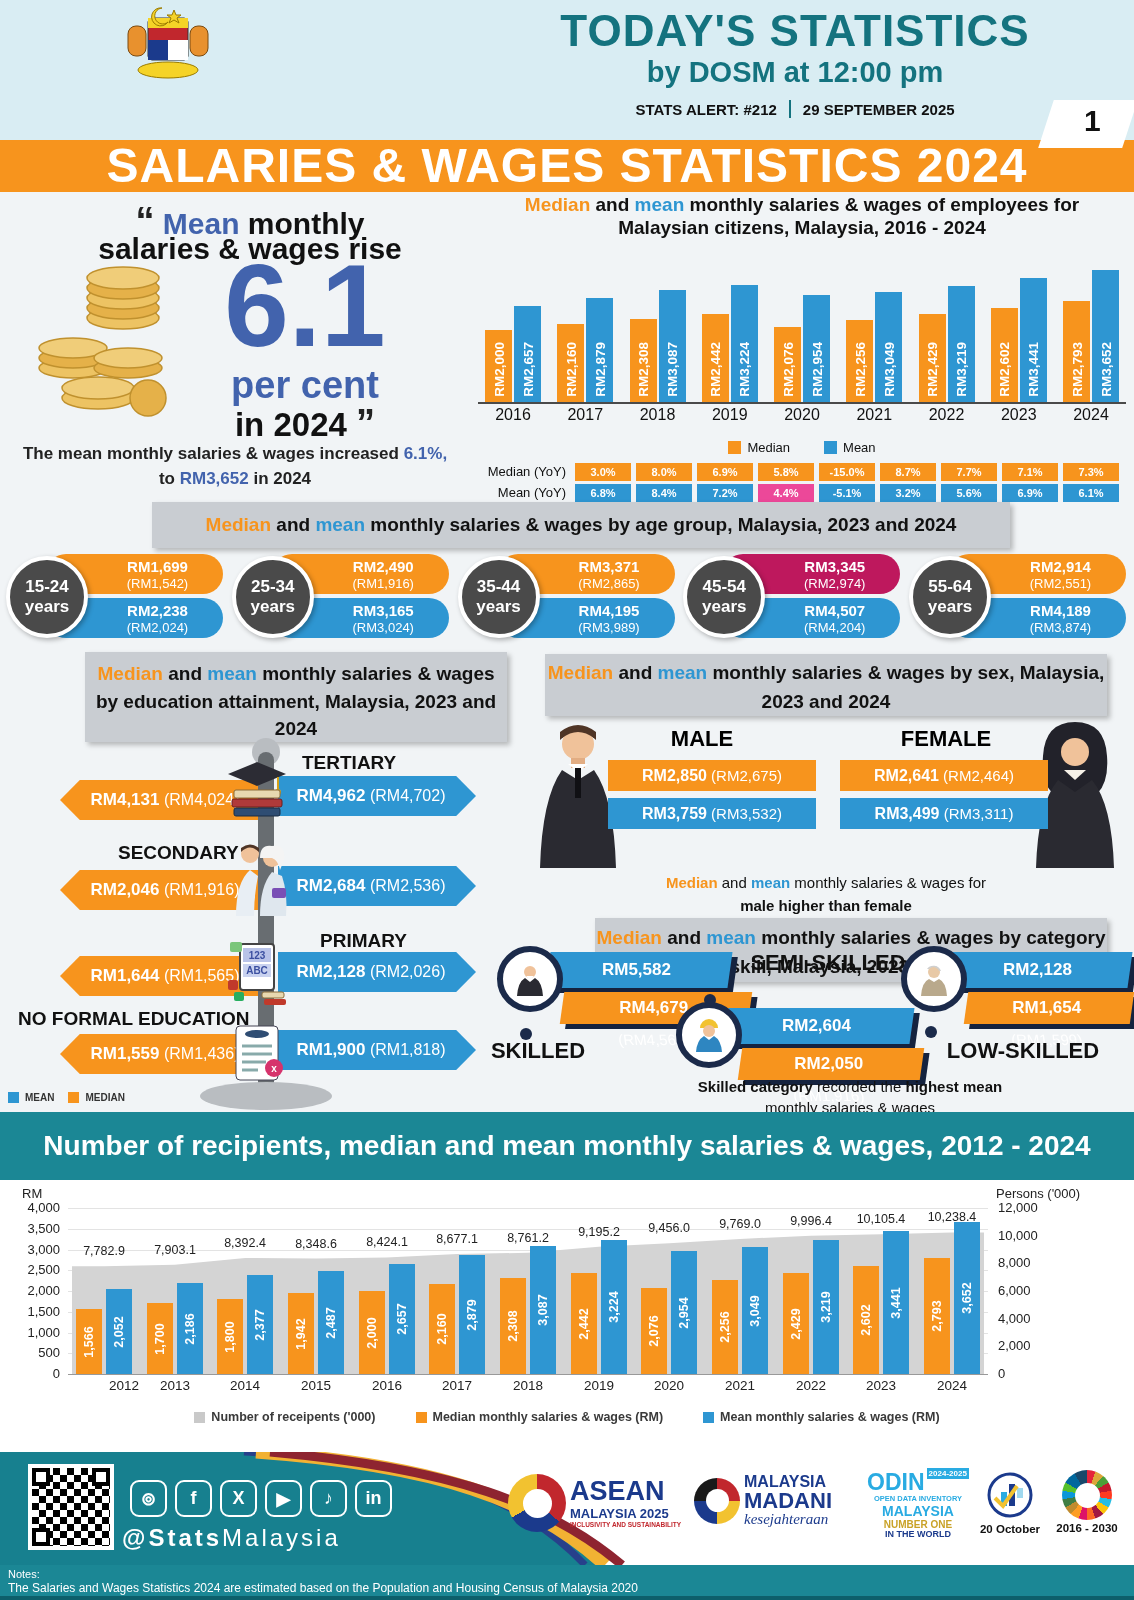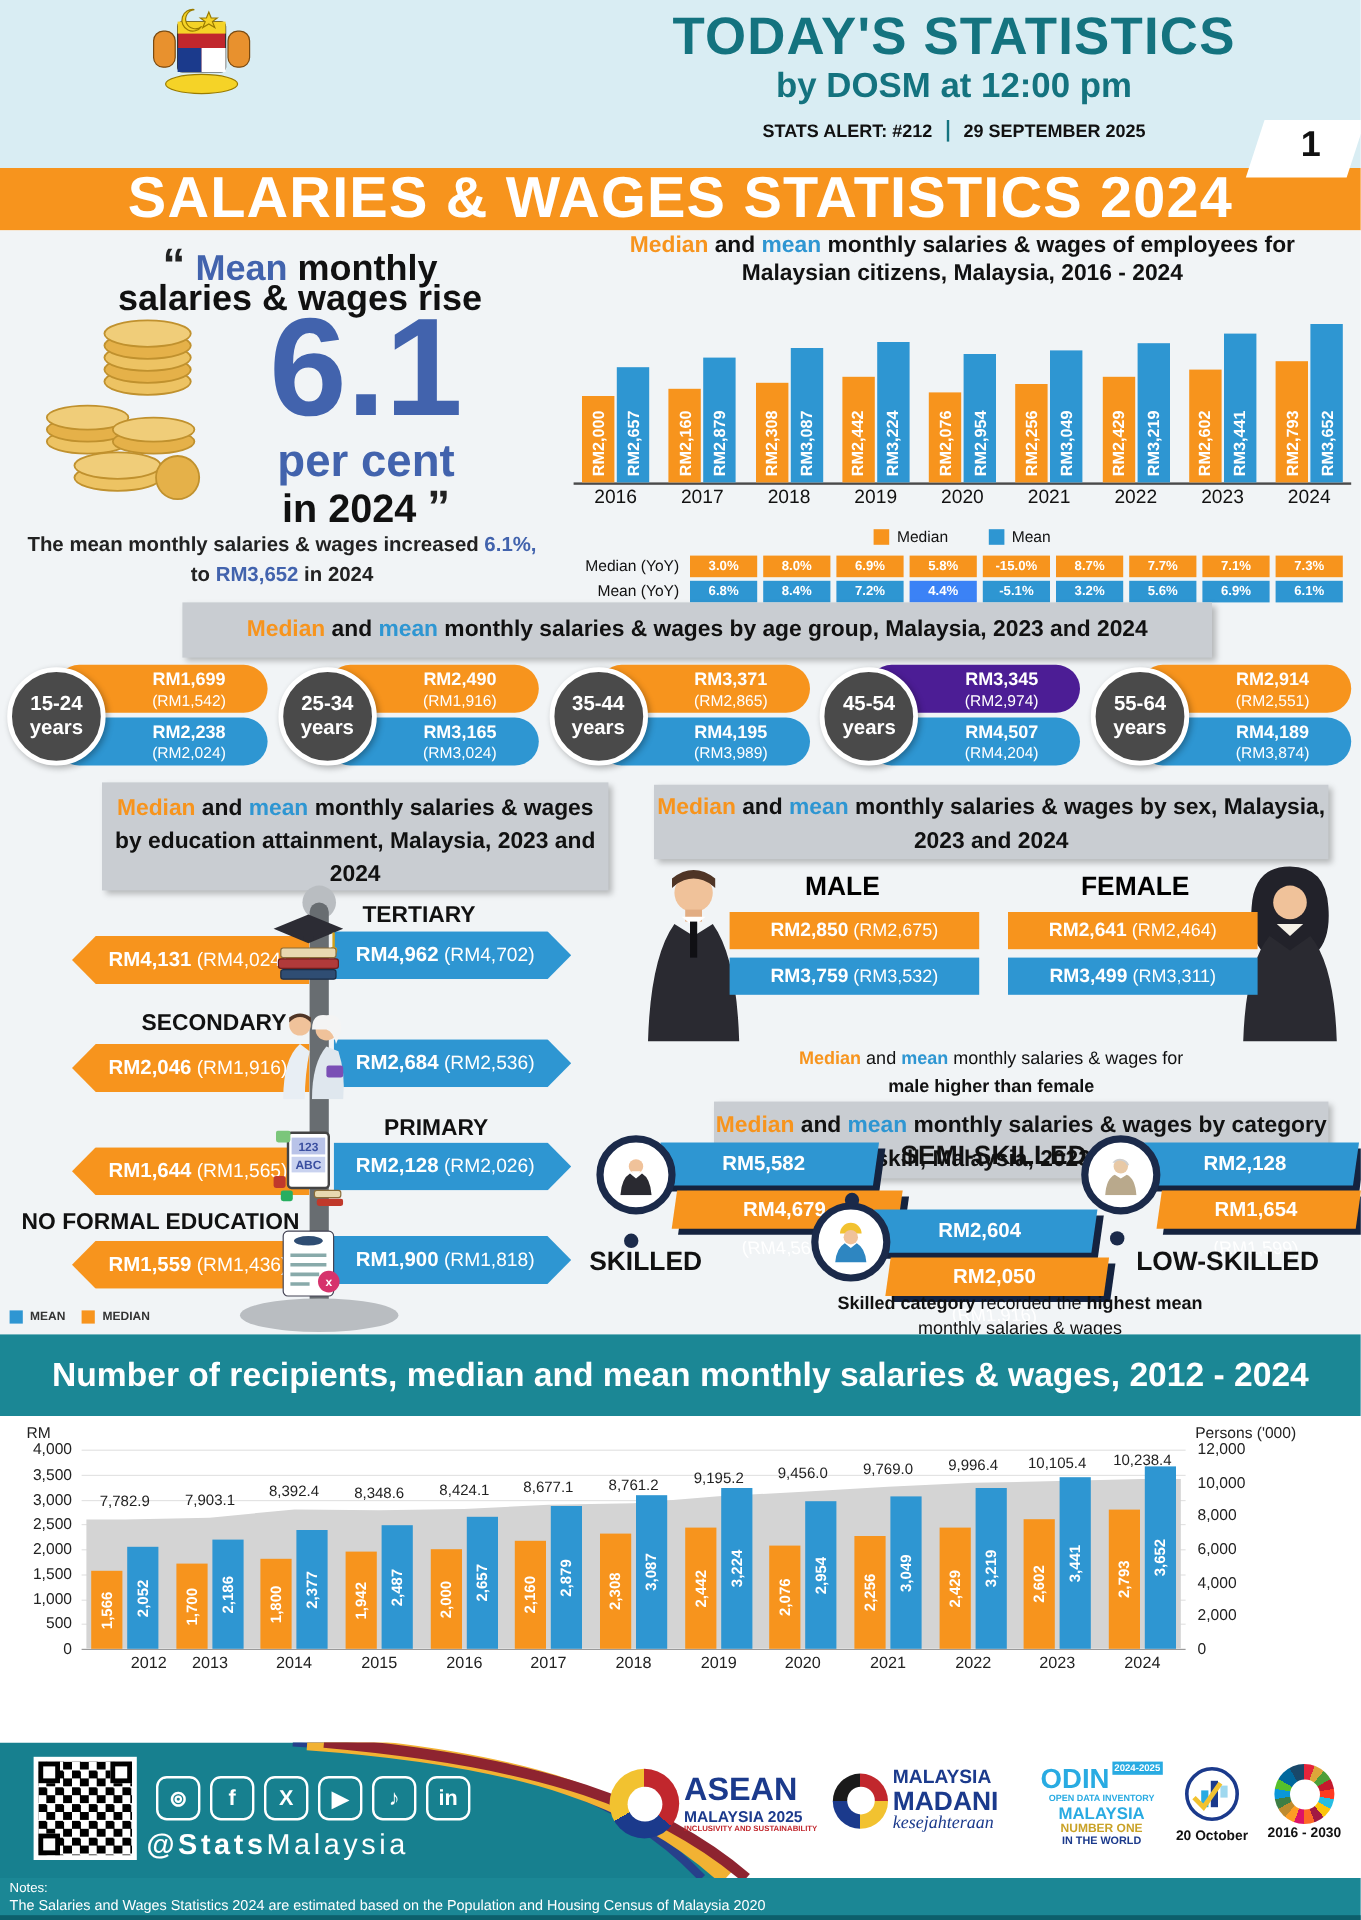--- a/index.html
+++ b/index.html
@@ -309,21 +309,21 @@
       <div class="yoycell" style="background: rgb(247, 148, 29);">5.8%</div>
       <div class="yoycell" style="background: rgb(247, 148, 29);">-15.0%</div>
       <div class="yoycell" style="background: rgb(247, 148, 29);">8.7%</div>
       <div class="yoycell" style="background: rgb(247, 148, 29);">7.7%</div>
       <div class="yoycell" style="background: rgb(247, 148, 29);">7.1%</div>
       <div class="yoycell" style="background: rgb(247, 148, 29);">7.3%</div>
       <div class="yoylab">Mean (YoY)</div>
       <div class="yoycell" style="background: rgb(46, 150, 210);">6.8%</div>
       <div class="yoycell" style="background: rgb(46, 150, 210);">8.4%</div>
       <div class="yoycell" style="background: rgb(46, 150, 210);">7.2%</div>
-      <div class="yoycell" style="background: #3b82f6;">4.4%</div>
+      <div class="yoycell" style="background: #ec4899;">4.4%</div>
       <div class="yoycell" style="background: rgb(46, 150, 210);">-5.1%</div>
       <div class="yoycell" style="background: rgb(46, 150, 210);">3.2%</div>
       <div class="yoycell" style="background: rgb(46, 150, 210);">5.6%</div>
       <div class="yoycell" style="background: rgb(46, 150, 210);">6.9%</div>
       <div class="yoycell" style="background: rgb(46, 150, 210);">6.1%</div>
     </div>
 </div>
 
 <div class="sec-title age-title">
   <span class="w-orange">Median</span><span> and </span><span class="w-blue">mean</span><span> monthly salaries &amp; wages by age group, Malaysia, 2023 and 2024</span>
@@ -365,21 +365,21 @@
       <div class="age-pill" style="top: 44px; background: rgb(46, 150, 210);">
         <div class="v1">RM4,195</div>
         <div class="v2">(RM3,989)</div>
       </div>
       <div class="age-circle">
         <div>35-44</div>
         <div>years</div>
       </div>
     </div>
     <div class="age-g">
-      <div class="age-pill" style="top: 0px; background: #4c1d95;">
+      <div class="age-pill" style="top: 0px; background: #be185d;">
         <div class="v1">RM3,345</div>
         <div class="v2">(RM2,974)</div>
       </div>
       <div class="age-pill" style="top: 44px; background: rgb(46, 150, 210);">
         <div class="v1">RM4,507</div>
         <div class="v2">(RM4,204)</div>
       </div>
       <div class="age-circle">
         <div>45-54</div>
         <div>years</div>
@@ -695,20 +695,34 @@
       <div class="c2xlab" style="left: 284px;">2016</div>
       <div class="c2xlab" style="left: 354px;">2017</div>
       <div class="c2xlab" style="left: 425px;">2018</div>
       <div class="c2xlab" style="left: 496px;">2019</div>
       <div class="c2xlab" style="left: 566px;">2020</div>
       <div class="c2xlab" style="left: 637px;">2021</div>
       <div class="c2xlab" style="left: 708px;">2022</div>
       <div class="c2xlab" style="left: 778px;">2023</div>
       <div class="c2xlab" style="left: 849px;">2024</div>
     </div>
+  <div class="c2-legend">
+      <span class="lgitem">
+        <span class="sw" style="background: rgb(201, 201, 201);"></span>
+        <span>Number of receipents ('000)</span>
+      </span>
+      <span class="lgitem">
+        <span class="sw" style="background: rgb(247, 148, 29);"></span>
+        <span>Median monthly salaries &amp; wages (RM)</span>
+      </span>
+      <span class="lgitem">
+        <span class="sw" style="background: rgb(46, 150, 210);"></span>
+        <span>Mean monthly salaries &amp; wages (RM)</span>
+      </span>
+    </div>
 </div>
 
 <div class="footer">
   <svg class="abs" style="left:0;top:0" width="1134" height="113" viewBox="0 0 1134 113">
     <rect width="1134" height="113" fill="#ffffff"></rect>
     <path d="M0,0 L250,0 C430,12 530,45 600,113 L0,113 Z" fill="#17808F"></path>
     <path d="M244,0 C424,10 518,42 585,113" stroke="#27408B" stroke-width="7" fill="none"></path>
     <path d="M256,0 C438,13 535,48 605,113" stroke="#F2B233" stroke-width="13" fill="none"></path>
     <path d="M270,0 C452,16 550,52 622,113" stroke="#8E2430" stroke-width="9" fill="none"></path>
   </svg>

